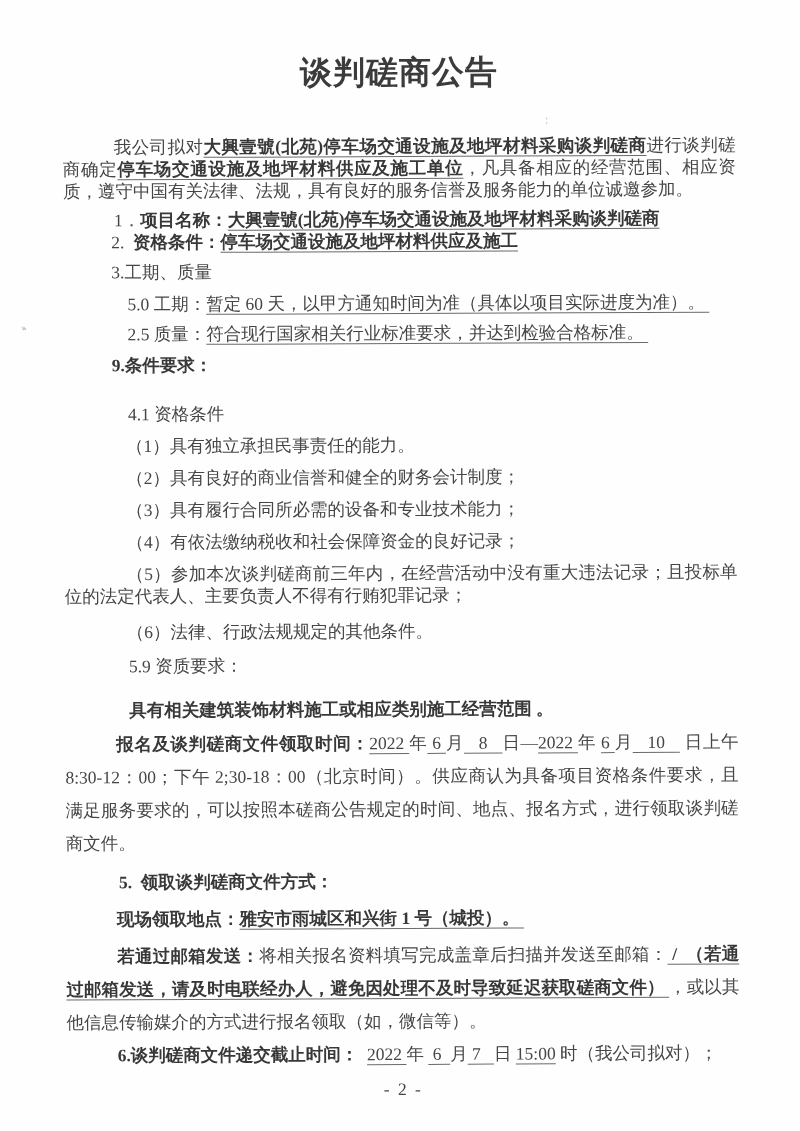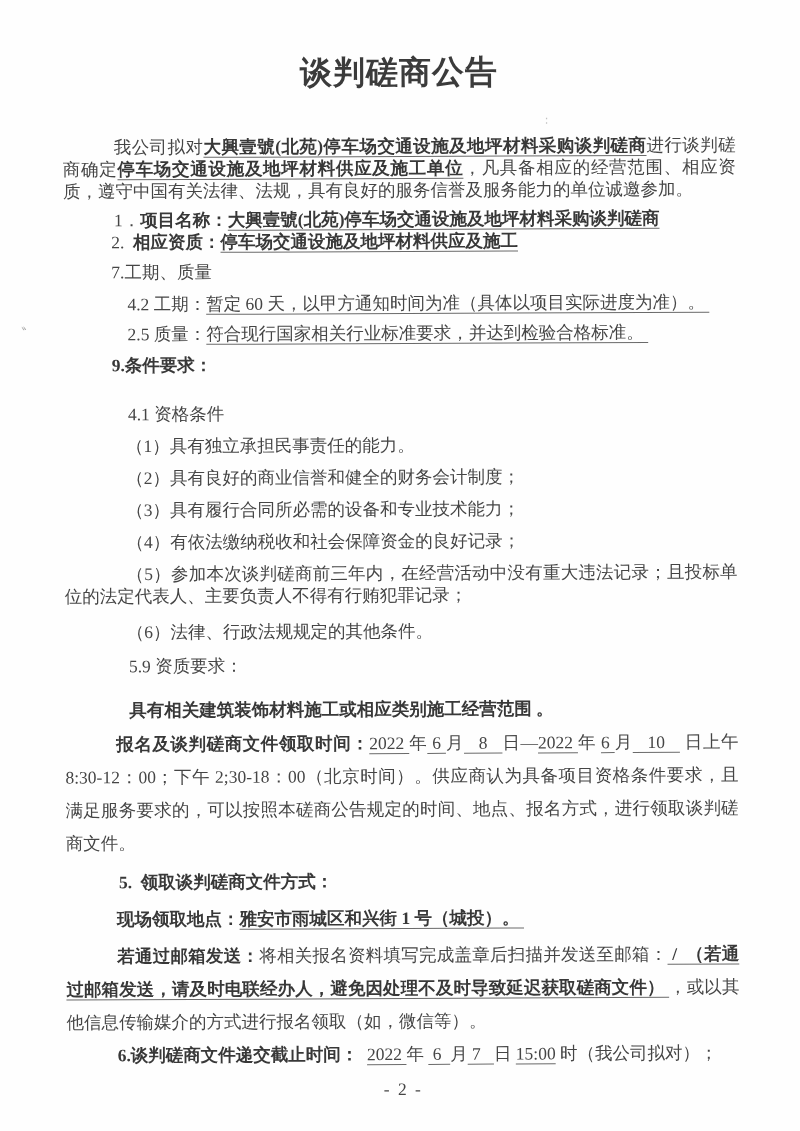--- a/index.html
+++ b/index.html
@@ -67,23 +67,23 @@
 <body>
 
 <div class="page">
   <span class="artifact-left">〟</span>
   <span class="artifact-colon">∶</span>
   <div class="sheet">
     <h1 class="doc-title">谈判磋商公告</h1>
     <div class="doc-body">
         <p style="margin-top: 41px; text-indent: 51px;"><span>我公司拟对</span><span class="b u">大興壹號(北苑)停车场交通设施及地坪材料采购谈判磋商</span><span>进行谈判磋商确定</span><span class="b u">停车场交通设施及地坪材料供应及施工单位</span><span>，凡具备相应的经营范围、相应资质，遵守中国有关法律、法规，具有良好的服务信誉及服务能力的单位诚邀参加。</span></p>
         <p style="margin-top: 7px; text-indent: 51px;"><span>1．</span><span class="b">项目名称：</span><span class="b u">大興壹號(北苑)停车场交通设施及地坪材料采购谈判磋商</span></p>
-        <p style="margin-top: 0px; text-indent: 48px;"><span>2.  </span><span class="b">相应资质：</span><span class="b u">停车场交通设施及地坪材料供应及施工</span></p>
-        <p style="margin-top: 8px; text-indent: 48px;"><span>7.工期、质量</span></p>
-        <p style="margin-top: 10px; text-indent: 64px;"><span>4.2 工期：</span><span class="u">暂定 60 天，以甲方通知时间为准（具体以项目实际进度为准）。 </span></p>
+        <p style="margin-top: 0px; text-indent: 48px;"><span>2.  </span><span class="b">资格条件：</span><span class="b u">停车场交通设施及地坪材料供应及施工</span></p>
+        <p style="margin-top: 8px; text-indent: 48px;"><span>3.工期、质量</span></p>
+        <p style="margin-top: 10px; text-indent: 64px;"><span>5.0 工期：</span><span class="u">暂定 60 天，以甲方通知时间为准（具体以项目实际进度为准）。 </span></p>
         <p style="margin-top: 8px; text-indent: 64px;"><span>2.5 质量：</span><span class="u">符合现行国家相关行业标准要求，并达到检验合格标准。 </span></p>
         <p style="margin-top: 9px; text-indent: 48px;"><span class="b">9.条件要求：</span></p>
         <p style="margin-top: 27px; text-indent: 64px;"><span>4.1 资格条件</span></p>
         <p style="margin-top: 10px; text-indent: 62px;"><span>（1）具有独立承担民事责任的能力。</span></p>
         <p style="margin-top: 10px; text-indent: 62px;"><span>（2）具有良好的商业信誉和健全的财务会计制度；</span></p>
         <p style="margin-top: 10px; text-indent: 62px;"><span>（3）具有履行合同所必需的设备和专业技术能力；</span></p>
         <p style="margin-top: 10px; text-indent: 62px;"><span>（4）有依法缴纳税收和社会保障资金的良好记录；</span></p>
         <p style="margin-top: 10px; text-indent: 62px;"><span>（5）参加本次谈判磋商前三年内，在经营活动中没有重大违法记录；且投标单位的法定代表人、主要负责人不得有行贿犯罪记录；</span></p>
         <p style="margin-top: 14px; text-indent: 62px;"><span>（6）法律、行政法规规定的其他条件。</span></p>
         <p style="margin-top: 12px; text-indent: 64px;"><span>5.9 资质要求：</span></p>

